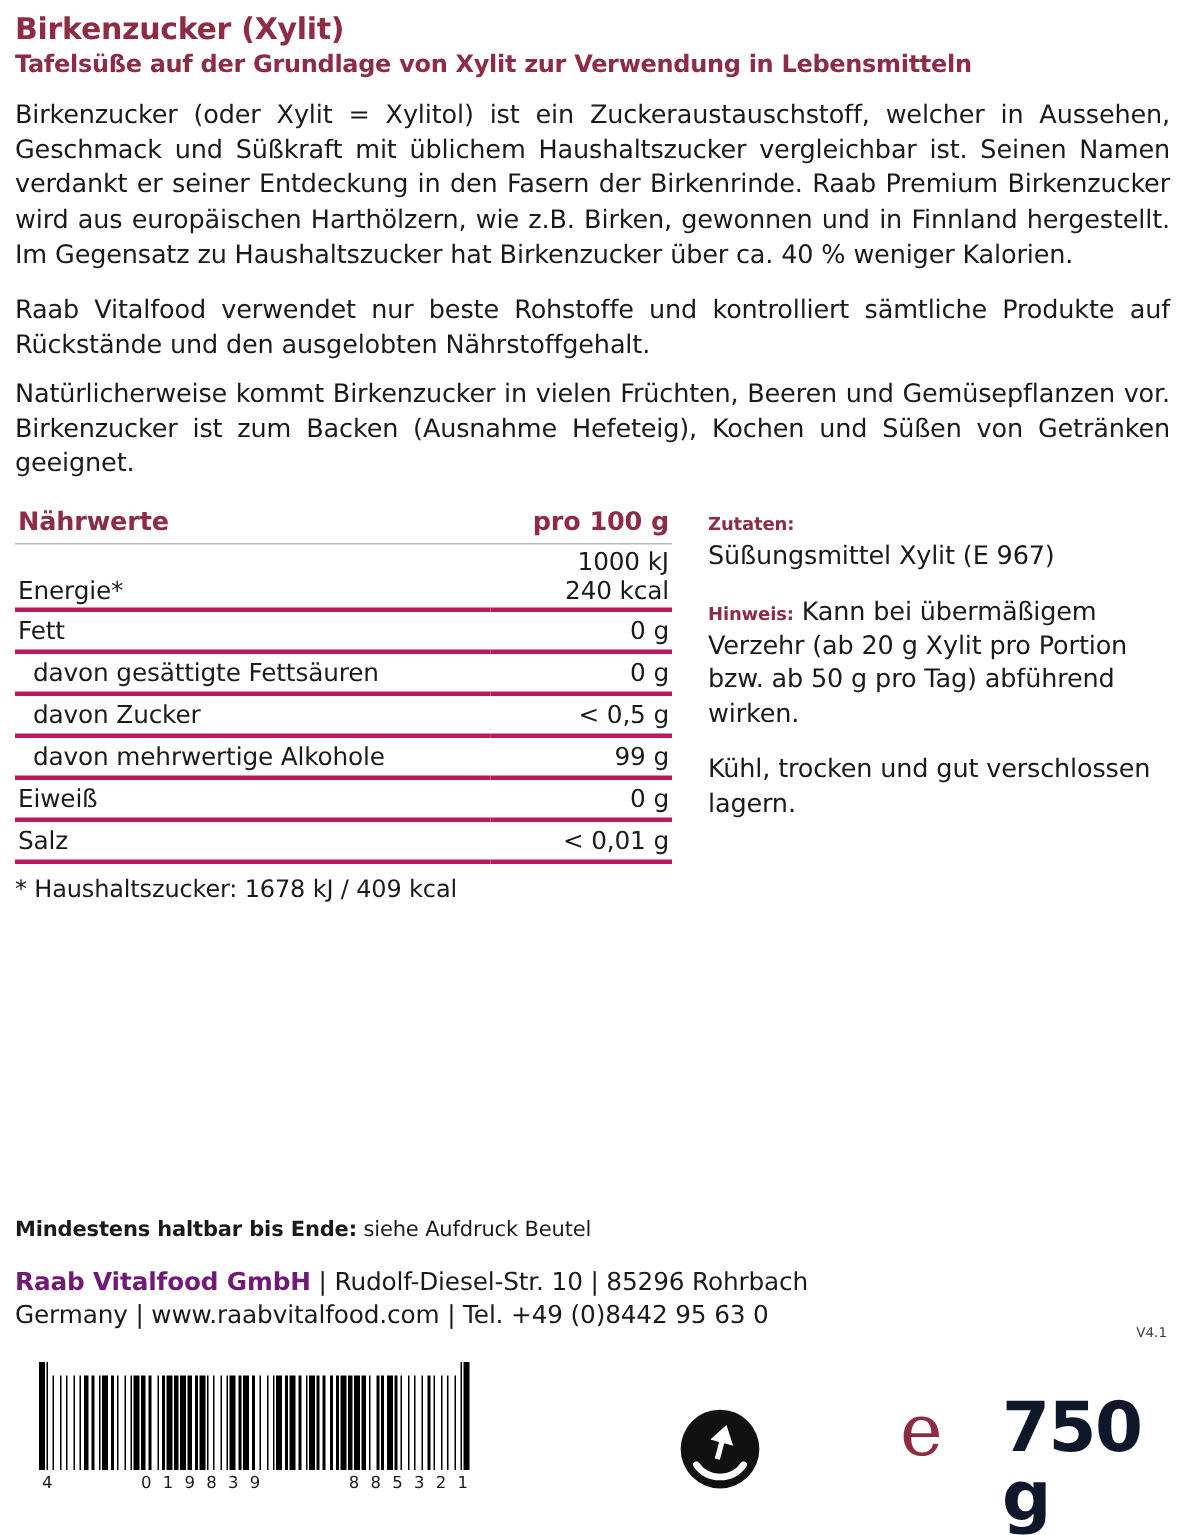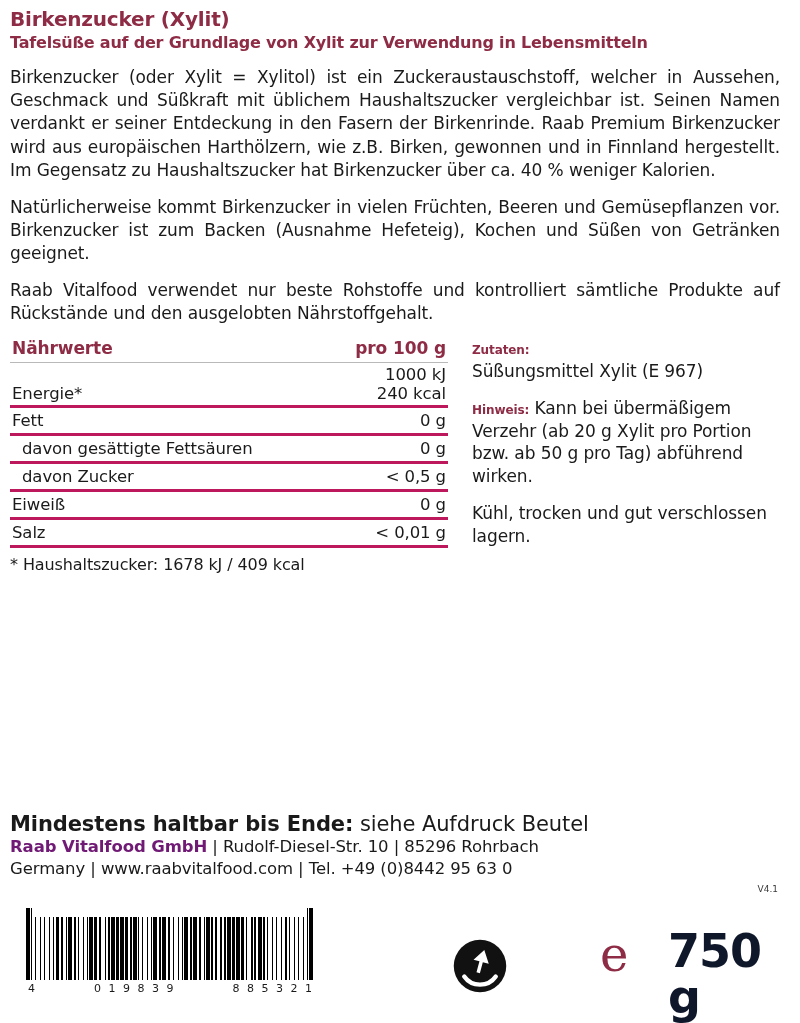--- a/index.html
+++ b/index.html
@@ -114,22 +114,22 @@
   .rtext.tight { margin-bottom: 14px; }
 
   
   .footer {
     position: absolute;
     left: 10px;
     top: 812px;
     width: 770px;
   }
   .mhd {
-    font-size: 21px;
-    margin-bottom: 0;
+    font-size: 14px;
+    margin-bottom: 16px;
     letter-spacing: -0.1px;
   }
   .mhd .bold { font-weight: 700; }
   .addr {
     font-size: 16.5px;
     line-height: 1.32;
     letter-spacing: -0.1px;
   }
   .addr .brand { color: #701a75; font-weight: 600; }
   .version {
@@ -200,22 +200,22 @@
 </head>
 <body>
 
 <div class="page">
   <div class="inner">
 
     <h1 class="title">Birkenzucker (Xylit)</h1>
     <h2 class="subtitle">Tafelsüße auf der Grundlage von Xylit zur Verwendung in Lebensmitteln</h2>
 
     <p class="para">Birkenzucker (oder Xylit = Xylitol) ist ein Zuckeraustauschstoff, welcher in Aussehen, Geschmack und Süßkraft mit üblichem Haushaltszucker vergleichbar ist. Seinen Namen verdankt er seiner Entdeckung in den Fasern der Birkenrinde. Raab Premium Birkenzucker wird aus europäischen Harthölzern, wie z.B. Birken, gewonnen und in Finnland hergestellt. Im Gegensatz zu Haushaltszucker hat Birkenzucker über ca. 40 % weniger Kalorien.</p>
+    <p class="para last">Raab Vitalfood verwendet nur beste Rohstoffe und kontrolliert sämtliche Produkte auf Rückstände und den ausgelobten Nährstoffgehalt.</p>
     <p class="para">Natürlicherweise kommt Birkenzucker in vielen Früchten, Beeren und Gemüsepflanzen vor. Birkenzucker ist zum Backen (Ausnahme Hefeteig), Kochen und Süßen von Getränken geeignet.</p>
-    <p class="para last">Raab Vitalfood verwendet nur beste Rohstoffe und kontrolliert sämtliche Produkte auf Rückstände und den ausgelobten Nährstoffgehalt.</p>
 
     <div class="cols">
 
       <div class="col-left">
         <table class="nutri">
           <thead>
             <tr>
               <th class="lab">Nährwerte</th>
               <th class="val">pro 100 g</th>
             </tr>
@@ -230,20 +230,24 @@
               <td class="lab">Fett</td>
               <td class="val">0 g</td>
             </tr>
             <tr class="indent">
               <td class="lab">davon gesättigte Fettsäuren</td>
               <td class="val">0 g</td>
             </tr>
             <tr class="indent">
               <td class="lab">davon Zucker</td>
               <td class="val">&lt; 0,5 g</td>
+            </tr>
+            <tr class="indent">
+              <td class="lab">davon mehrwertige Alkohole</td>
+              <td class="val">99 g</td>
             </tr>
             <tr>
               <td class="lab">Eiweiß</td>
               <td class="val">0 g</td>
             </tr>
             <tr>
               <td class="lab">Salz</td>
               <td class="val">&lt; 0,01 g</td>
             </tr>
           </tbody>

